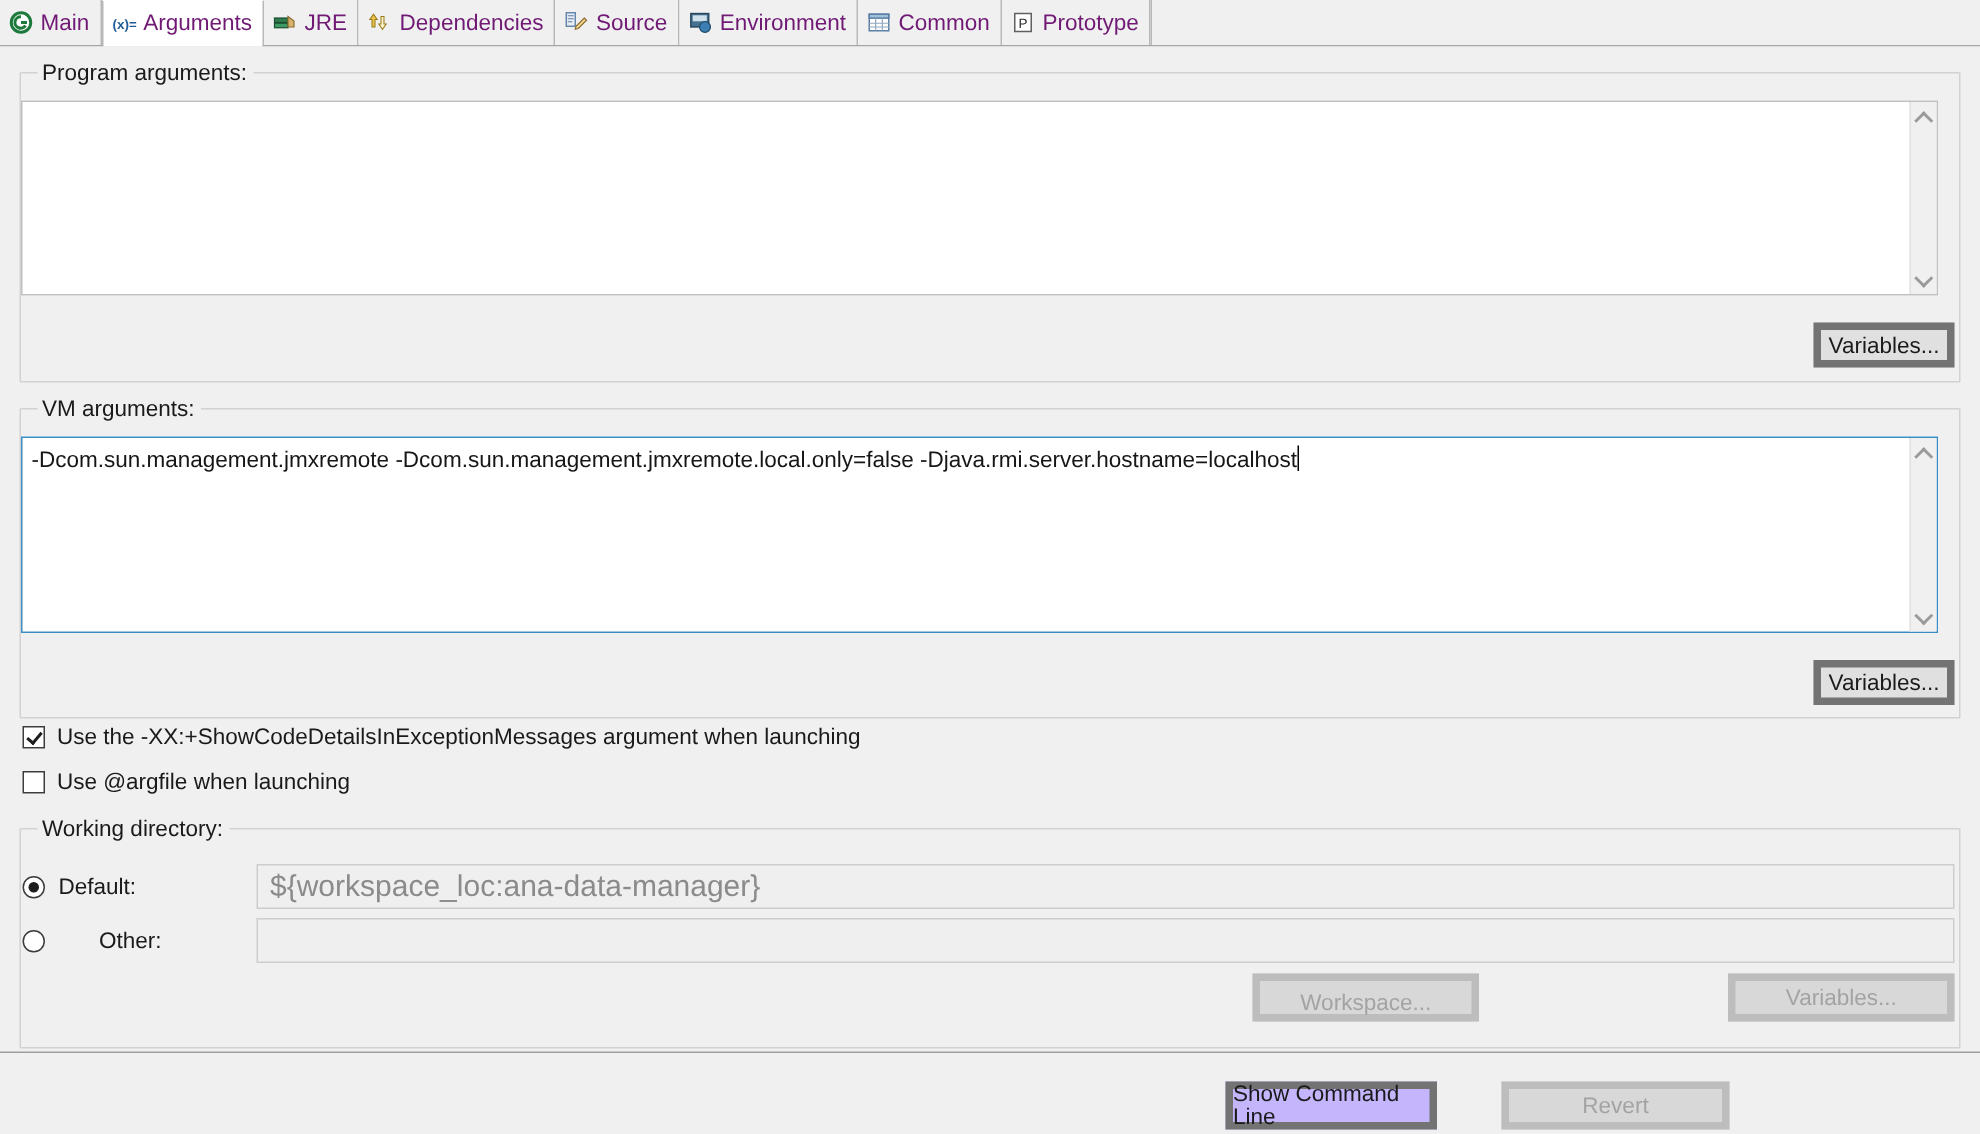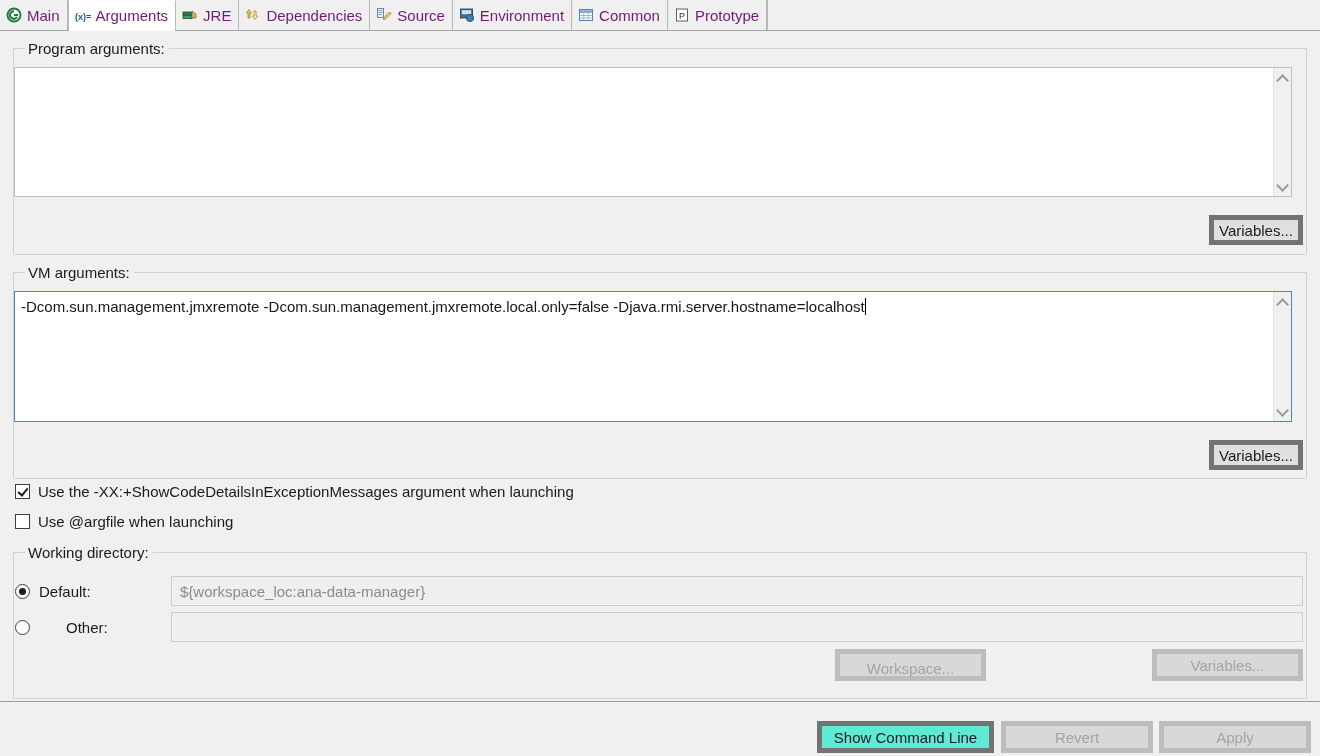--- a/index.html
+++ b/index.html
@@ -248,21 +248,21 @@
 
   
   .field {
     position: absolute;
     box-sizing: border-box;
     background: #efefef;
     border: 1px solid #cdcdcd;
     display: flex;
     align-items: center;
     padding: 0 8px;
-    font-size: 15px;
+    font-size: 20px;
     color: #8b8b8b;
     white-space: nowrap;
     overflow: hidden;
   }
 
   
   .bottombar {
     position: absolute;
     left: 0; top: 702px;
     width: 1320px;
@@ -445,25 +445,22 @@
 
 
   <div class="btn disabled" style="left:1152px; top:618px; width:151px; height:32px;">
     <span>Variables...</span>
   </div>
 
 </div>
 
 <div class="bottombar">
 
-  <div class="btn" style="left:817px; top:19px; width:177px; height:32px; background:#5eead4;">
+  <div class="btn" style="left:817px; top:19px; width:141px; height:32px; background:#c4b5fd;">
     <span>Show Command Line</span>
   </div>
 
   <div class="btn disabled" style="left:1001px; top:19px; width:152px; height:32px;align-items:center;">
     <span>Revert</span>
   </div>
 
-  <div class="btn disabled" style="left:1159px; top:19px; width:152px; height:32px;">
-    <span>Apply</span>
-  </div>
 
 </div>
 
 </body></html>

